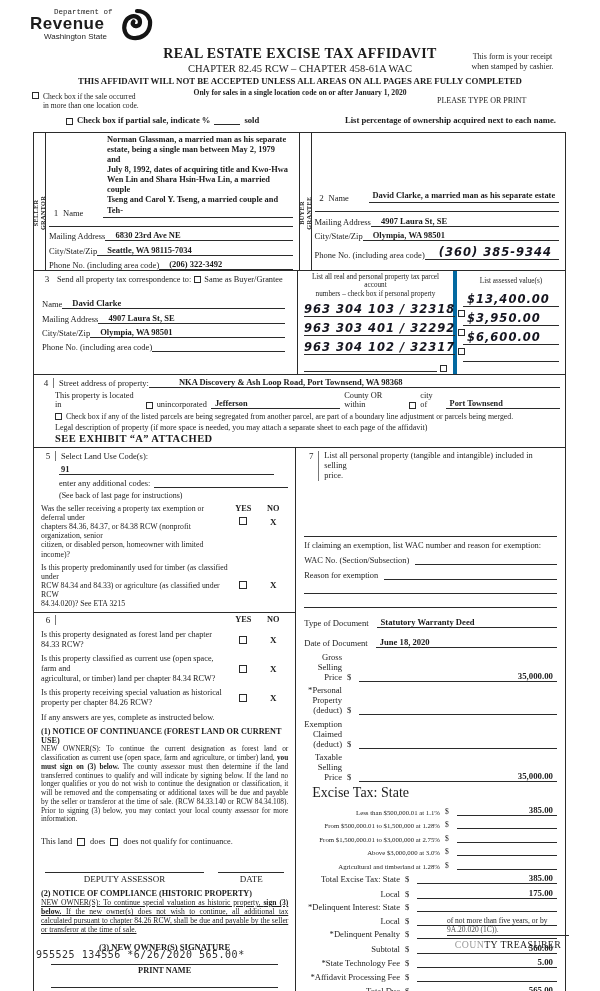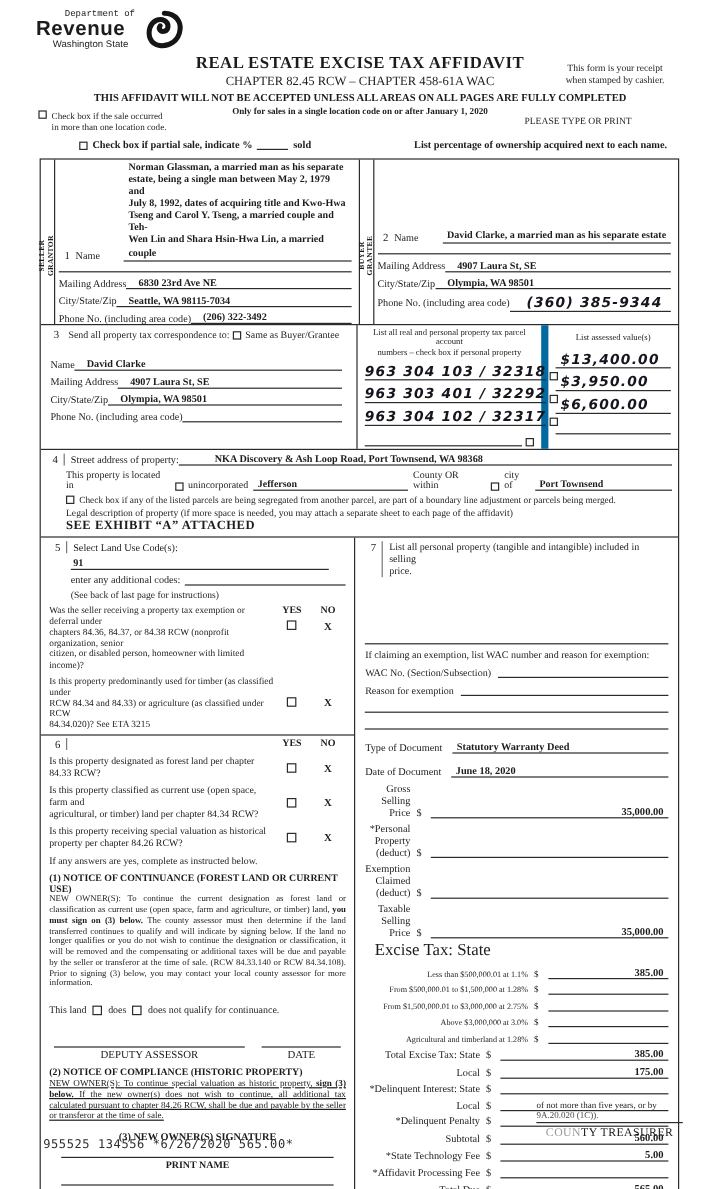--- a/index.html
+++ b/index.html
@@ -36,29 +36,29 @@
   .parties { display:flex; border-bottom:1.5px solid #2b2b2b; min-height:111px; }
   .party { width:50%; position:relative; padding-left:13px; }
   .party.seller { border-right:1.5px solid #2b2b2b; }
   .vstrip { position:absolute; left:0; top:0; bottom:0; width:12px; border-right:1px solid #2b2b2b; }
   .vtext { position:absolute; width:80px; height:14px; left:-34px; top:50%; margin-top:4px;
            transform:rotate(-90deg); font-size:6.3px; font-weight:bold; text-align:center; line-height:1.08; letter-spacing:0.3px; }
   .name-area { display:flex; align-items:flex-end; padding:2px 6px 0 2px; min-height:70px; }
   .name-lbl { width:40px; font-size:8.5px; flex:none; }
   .name-val { flex:1; border-bottom:1px solid #2b2b2b; font-weight:bold; font-size:8.4px; line-height:1.2; padding:0 2px 1px 4px; }
   .extra-line { height:9px; margin:0 6px 0 2px; border-bottom:1px solid #2b2b2b; }
-  .frow { display:flex; align-items:center; margin:3.5px 6px 0 2px; font-size:8.5px; }
+  .frow { display:flex; align-items:flex-end; margin:3.5px 6px 0 2px; font-size:8.5px; }
   .flbl { white-space:nowrap; flex:none; }
   .fval { flex:1; border-bottom:1px solid #2b2b2b; font-weight:bold; padding-left:10px; white-space:nowrap; min-height:10px; }
   .fval.hwv { font-size:11.5px; padding-left:14px; min-height:13px; }
   
   .row3 { display:flex; border-bottom:1.5px solid #2b2b2b; min-height:97px; }
   .c3a { width:264px; border-right:1px solid #2b2b2b; padding:3px 6px 4px; }
   .c3a-head { display:flex; align-items:center; gap:3px; font-size:8.3px; }
-  .c3b { width:159px; border-right:6px solid #0369a1; padding:2px 6px; }
+  .c3b { width:159px; border-right:4px solid #0369a1; padding:2px 6px; }
   .c3c { flex:1; padding:2px 6px; }
   .colhead { font-size:7.2px; text-align:center; line-height:1.15; }
   .prow { display:flex; align-items:flex-end; margin-top:4px; gap:3px; }
   .pnum { flex:1; border-bottom:1px solid #2b2b2b; text-align:center; min-height:13px; }
   .vrow { border-bottom:1px solid #2b2b2b; margin-top:4px; padding-left:4px; min-height:13px; }
   
   .sec4 { border-bottom:1.5px solid #2b2b2b; padding:2px 5px 3px; }
   .s4row1 { display:flex; align-items:flex-end; }
   .s4street { flex:1; border-bottom:1px solid #2b2b2b; font-weight:bold; padding-left:30px; }
   .s4row2 { display:flex; align-items:flex-end; gap:4px; margin:3px 0 0 16px; font-size:8.3px; }
@@ -178,22 +178,22 @@
           <div>GRANTOR</div>
         </div>
       </div>
       <div class="name-area">
         <span class="sec-num">1</span>
         <span class="name-lbl">Name</span>
         <div class="name-val">
           <div>Norman Glassman, a married man as his separate</div>
           <div>estate, being a single man between May 2, 1979 and</div>
           <div>July 8, 1992, dates of acquiring title and Kwo-Hwa</div>
+          <div>Wen Lin and Shara Hsin-Hwa Lin, a married couple</div>
           <div>Tseng and Carol Y. Tseng, a married couple and Teh-</div>
-          <div>Wen Lin and Shara Hsin-Hwa Lin, a married couple</div>
         </div>
       </div>
       <div class="extra-line"></div>
       <div class="frow">
         <span class="flbl">Mailing Address</span>
         <span class="fval">6830 23rd Ave NE</span>
       </div>
       <div class="frow">
         <span class="flbl">City/State/Zip</span>
         <span class="fval">Seattle, WA 98115-7034</span>

